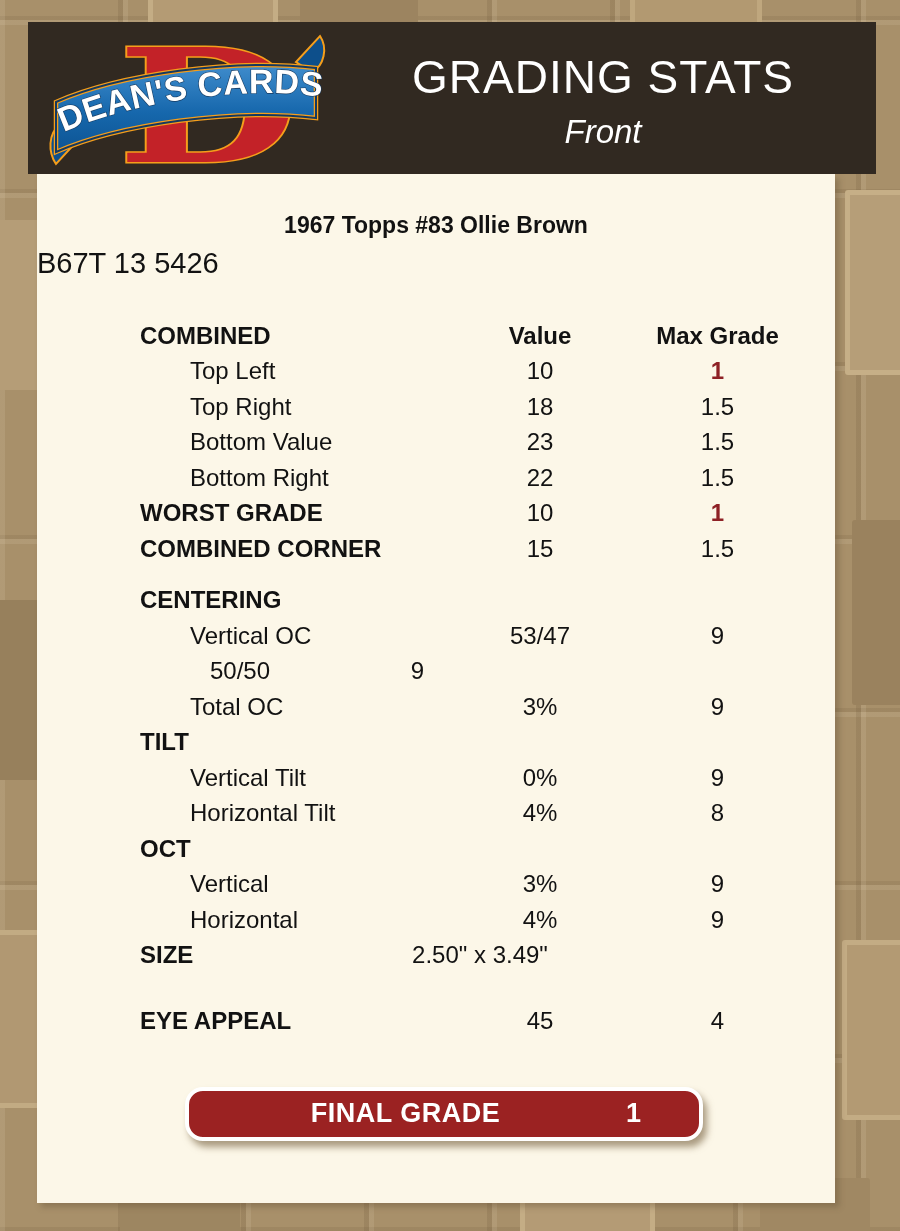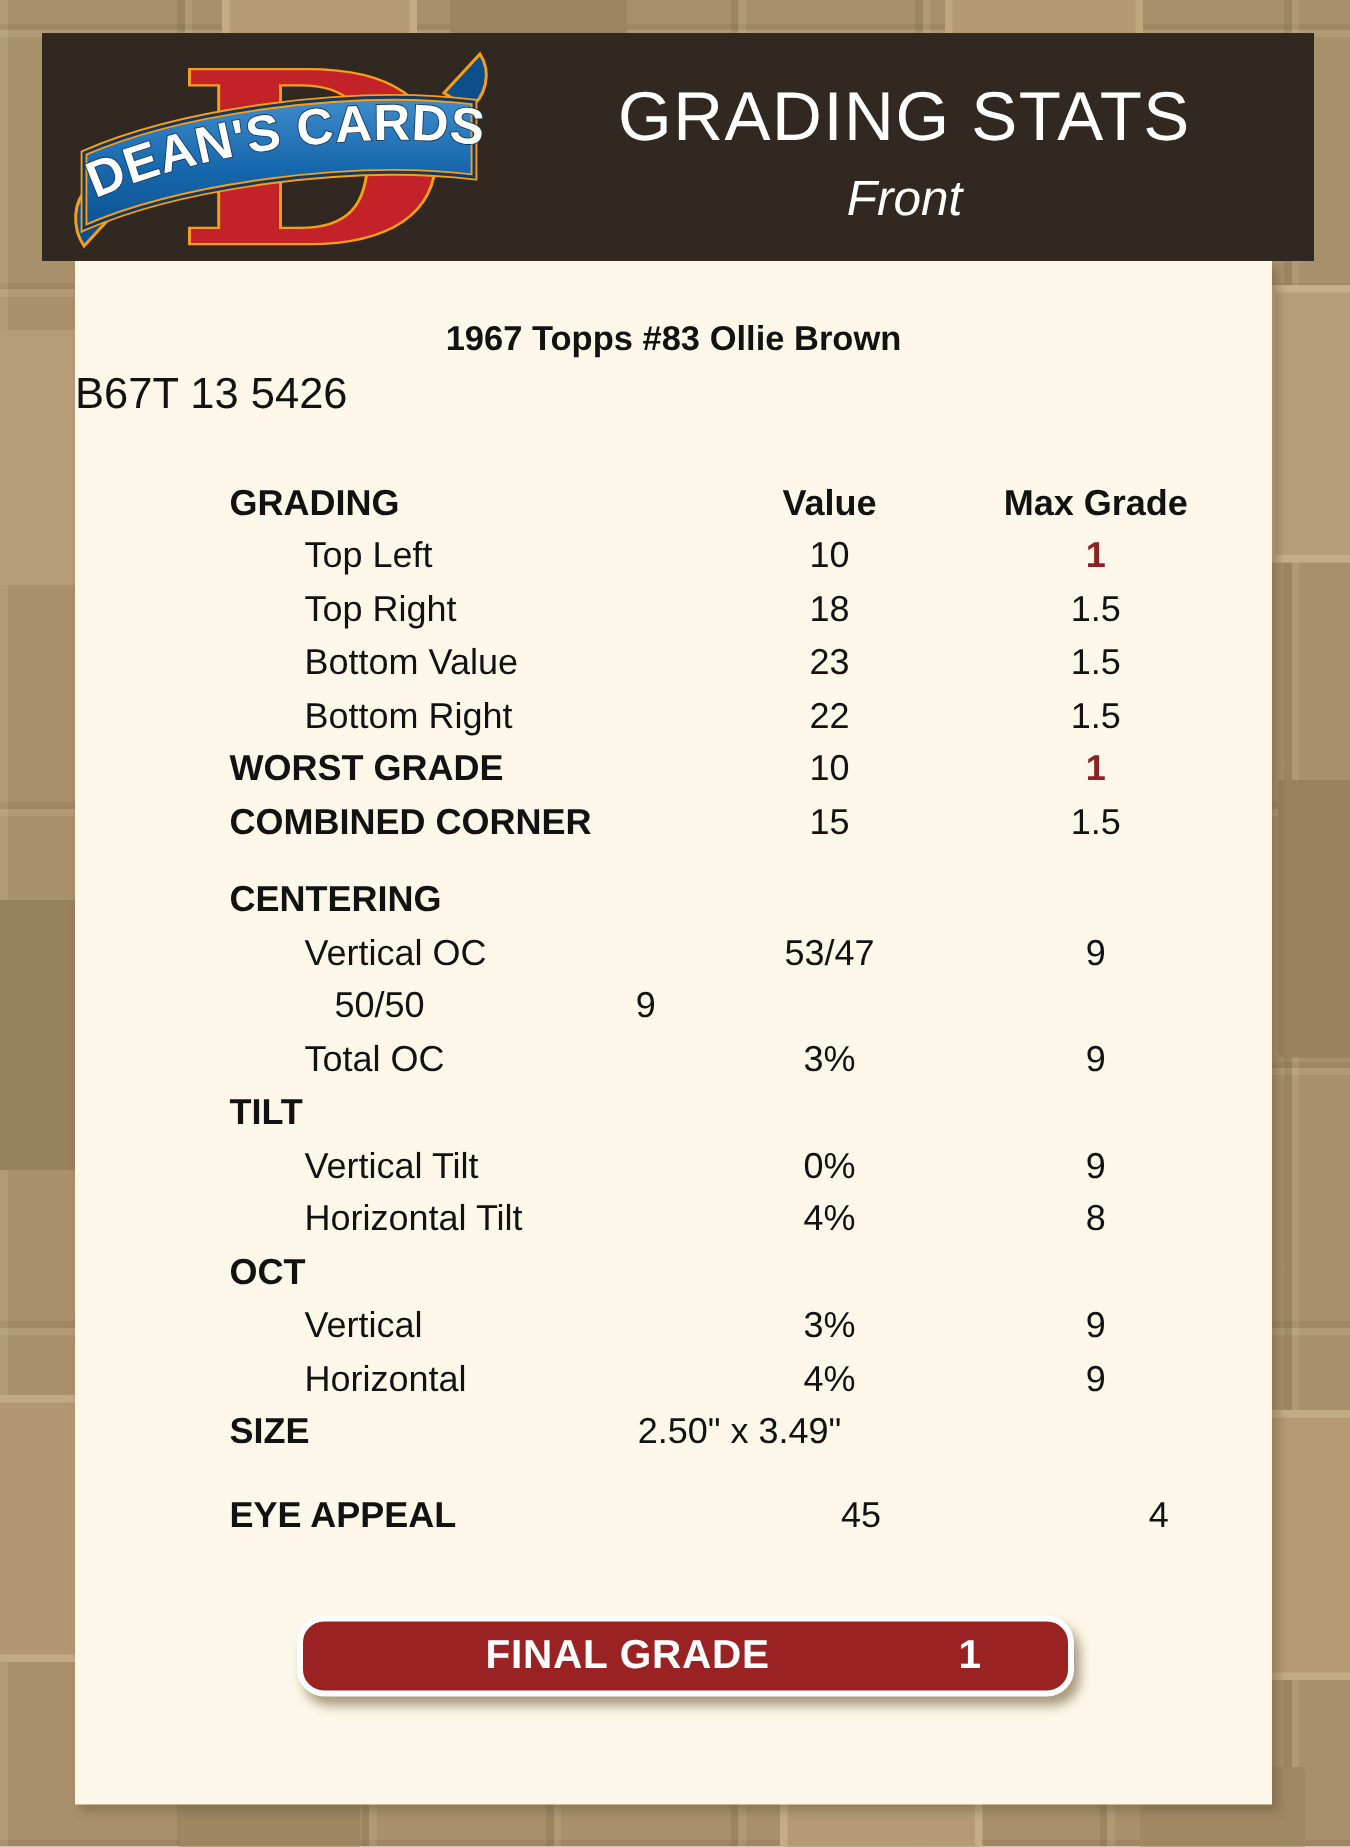--- a/index.html
+++ b/index.html
@@ -36,39 +36,39 @@
   }
   .logo-wrap{position:absolute;left:20px;top:6px;width:285px;height:145px;}
   .title-block{
     position:absolute;left:300px;top:30px;width:550px;text-align:center;color:#ffffff;
   }
   .main-title{font-size:46px;font-weight:normal;letter-spacing:1px;line-height:1.1;}
   .sub-title{font-size:33px;font-weight:normal;margin-top:10px;font-style:italic;}
 
   
   .panel{
-    position:absolute;left:50px;top:174px;width:798px;height:1029px;z-index:1;
+    position:absolute;left:37px;top:174px;width:798px;height:1029px;z-index:1;
     background:#fcf7e8;color:#121212;
     box-shadow:4px 4px 6px rgba(90,72,46,0.35);
   }
   .card-title{margin-top:38px;text-align:center;font-size:23px;font-weight:bold;}
   .card-id{margin-top:8px;text-align:left;font-size:29px;}
 
   
   .grade-table{margin-top:38px;margin-left:103px;width:650px;font-size:24px;}
   .trow{display:flex;align-items:center;height:35.5px;}
   .c-label{flex:0 0 300px;white-space:nowrap;}
   .c-value{flex:0 0 200px;text-align:center;}
   .c-max{flex:0 0 145px;margin-left:5px;text-align:center;}
   .row-colhead .c-label,.row-colhead .c-value,.row-colhead .c-max{font-weight:bold;}
   .row-section .c-label{font-weight:bold;}
   .row-item .c-label{padding-left:50px;box-sizing:border-box;}
   .max-red{color:#8e2125;font-weight:bold;}
   .gap-top{margin-top:16px;}
-  .gap-top-lg{margin-top:20px;gap:21px;}
+  .gap-top-lg{margin-top:30px;}
   .size-val{transform:translateX(-60px);}
 
   
   .final-grade{
     margin-top:48px;margin-left:148px;width:510px;height:46px;
     background:#9b2222;border:4px solid #ffffff;border-radius:18px;
     box-shadow:4px 6px 7px rgba(125,104,72,0.65);
     position:relative;display:flex;align-items:center;cursor:default;
   }
   .fg-label{
@@ -129,21 +129,21 @@
   </div>
 </div>
 
 <div class="panel">
   <div class="card-title">1967 Topps #83 Ollie Brown</div>
   <div class="card-id">B67T 13 5426</div>
 
   <div class="grade-table">
 
     <div class="trow row-colhead">
-      <div class="c-label">GRADING</div>
+      <div class="c-label">COMBINED</div>
       <div class="c-value">Value</div>
       <div class="c-max">Max Grade</div>
     </div>
 
     <div class="trow row-item">
       <div class="c-label">Top Left</div>
       <div class="c-value">10</div>
       <div class="c-max max-red">1</div>
     </div>
     <div class="trow row-item">

